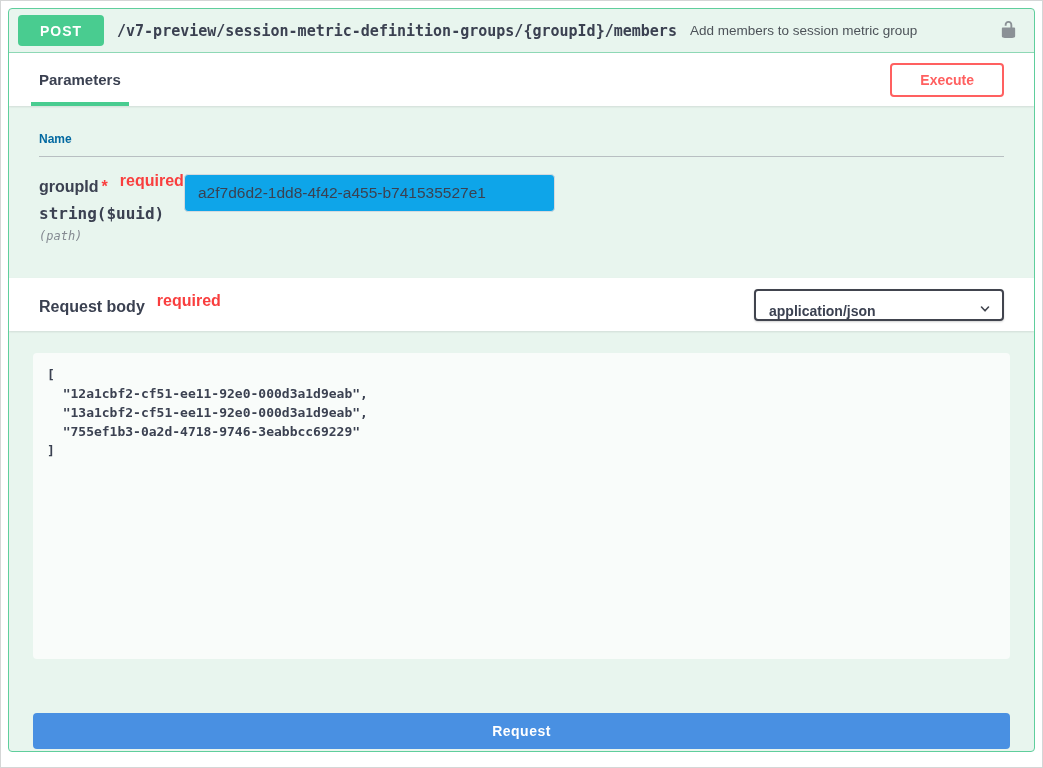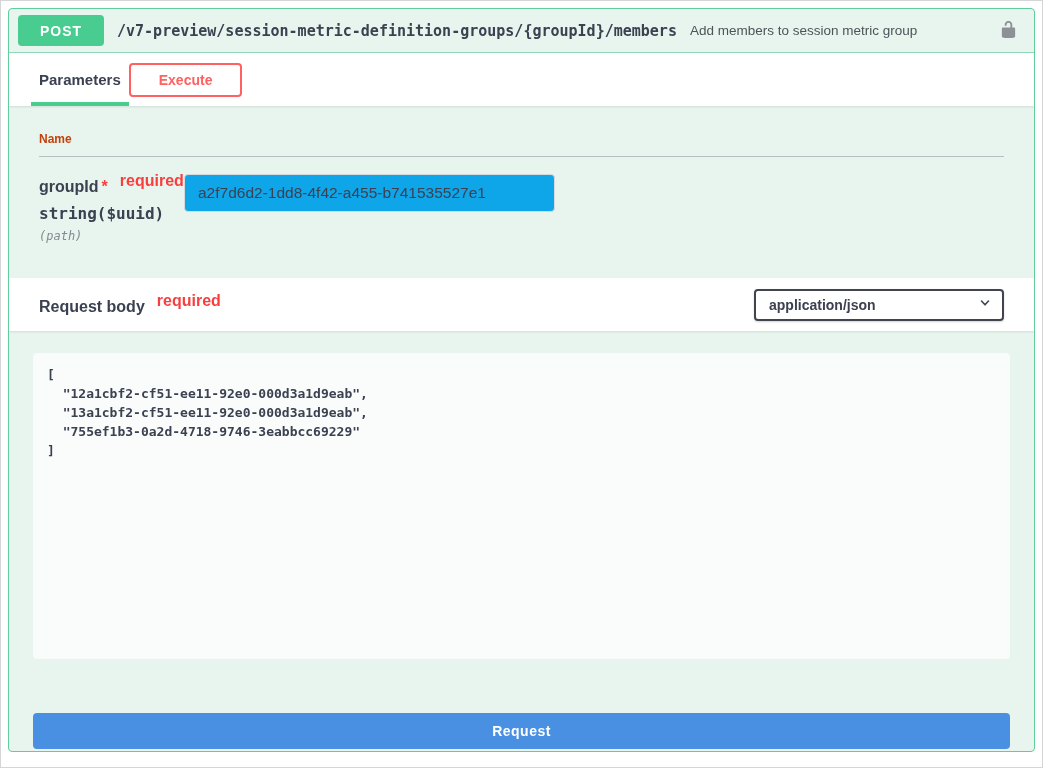--- a/index.html
+++ b/index.html
@@ -59,21 +59,21 @@
     white-space:nowrap;
     overflow:hidden;
   }
   .lock-btn { background:none; border:none; cursor:pointer; display:flex; align-items:center; padding:2px; }
   
   .tab-row {
     height:53px;
     flex:0 0 53px;
     background:#ffffff;
     display:flex;
-    justify-content:flex-start;
+    justify-content:space-between;
     align-items:center;
     padding:0 30px 0 22px;
     box-shadow:0 1px 2px rgba(0,0,0,.1);
     position:relative; z-index:2;
   }
   .param-tab {
     align-self:stretch;
     display:flex;
     align-items:center;
     padding:4px 8px 0 8px;
@@ -102,21 +102,21 @@
   }
   .thead {
     display:grid;
     grid-template-columns:145px 1fr;
     border-bottom:1px solid #b8bfc2;
     padding-bottom:10px;
   }
   .th {
     font-size:12px;
     font-weight:bold;
-    color:#c2410c;
+    color:#0369a1;
   }
   .param-row {
     display:grid;
     grid-template-columns:145px 1fr;
     padding-top:15px;
   }
   .param-name { font-size:16px; font-weight:bold; color:#3b4151; }
   .req-star { color:#f93e3e; font-weight:bold; margin-left:3px; }
   .req-sup {
     color:#f93e3e;
@@ -163,21 +163,21 @@
     position:relative; z-index:2;
   }
   .rb-title { font-size:16px; font-weight:bold; color:#3b4151; }
   .content-type-select {
     width:250px; height:32px;
     background:#ffffff;
     border:2px solid #41444e;
     border-radius:4px;
     display:flex;
     justify-content:space-between;
-    align-items:center;
+    align-items:flex-end;
     padding:0 10px 0 13px;
     font-size:14px;
     font-weight:600;
     color:#3b4151;
     cursor:pointer;
     box-shadow:0 1px 2px rgba(0,0,0,.18);
     margin-left:46px;
   }
   
   .body-edit { padding:22px 24px 0 24px; flex:0 0 auto; }

